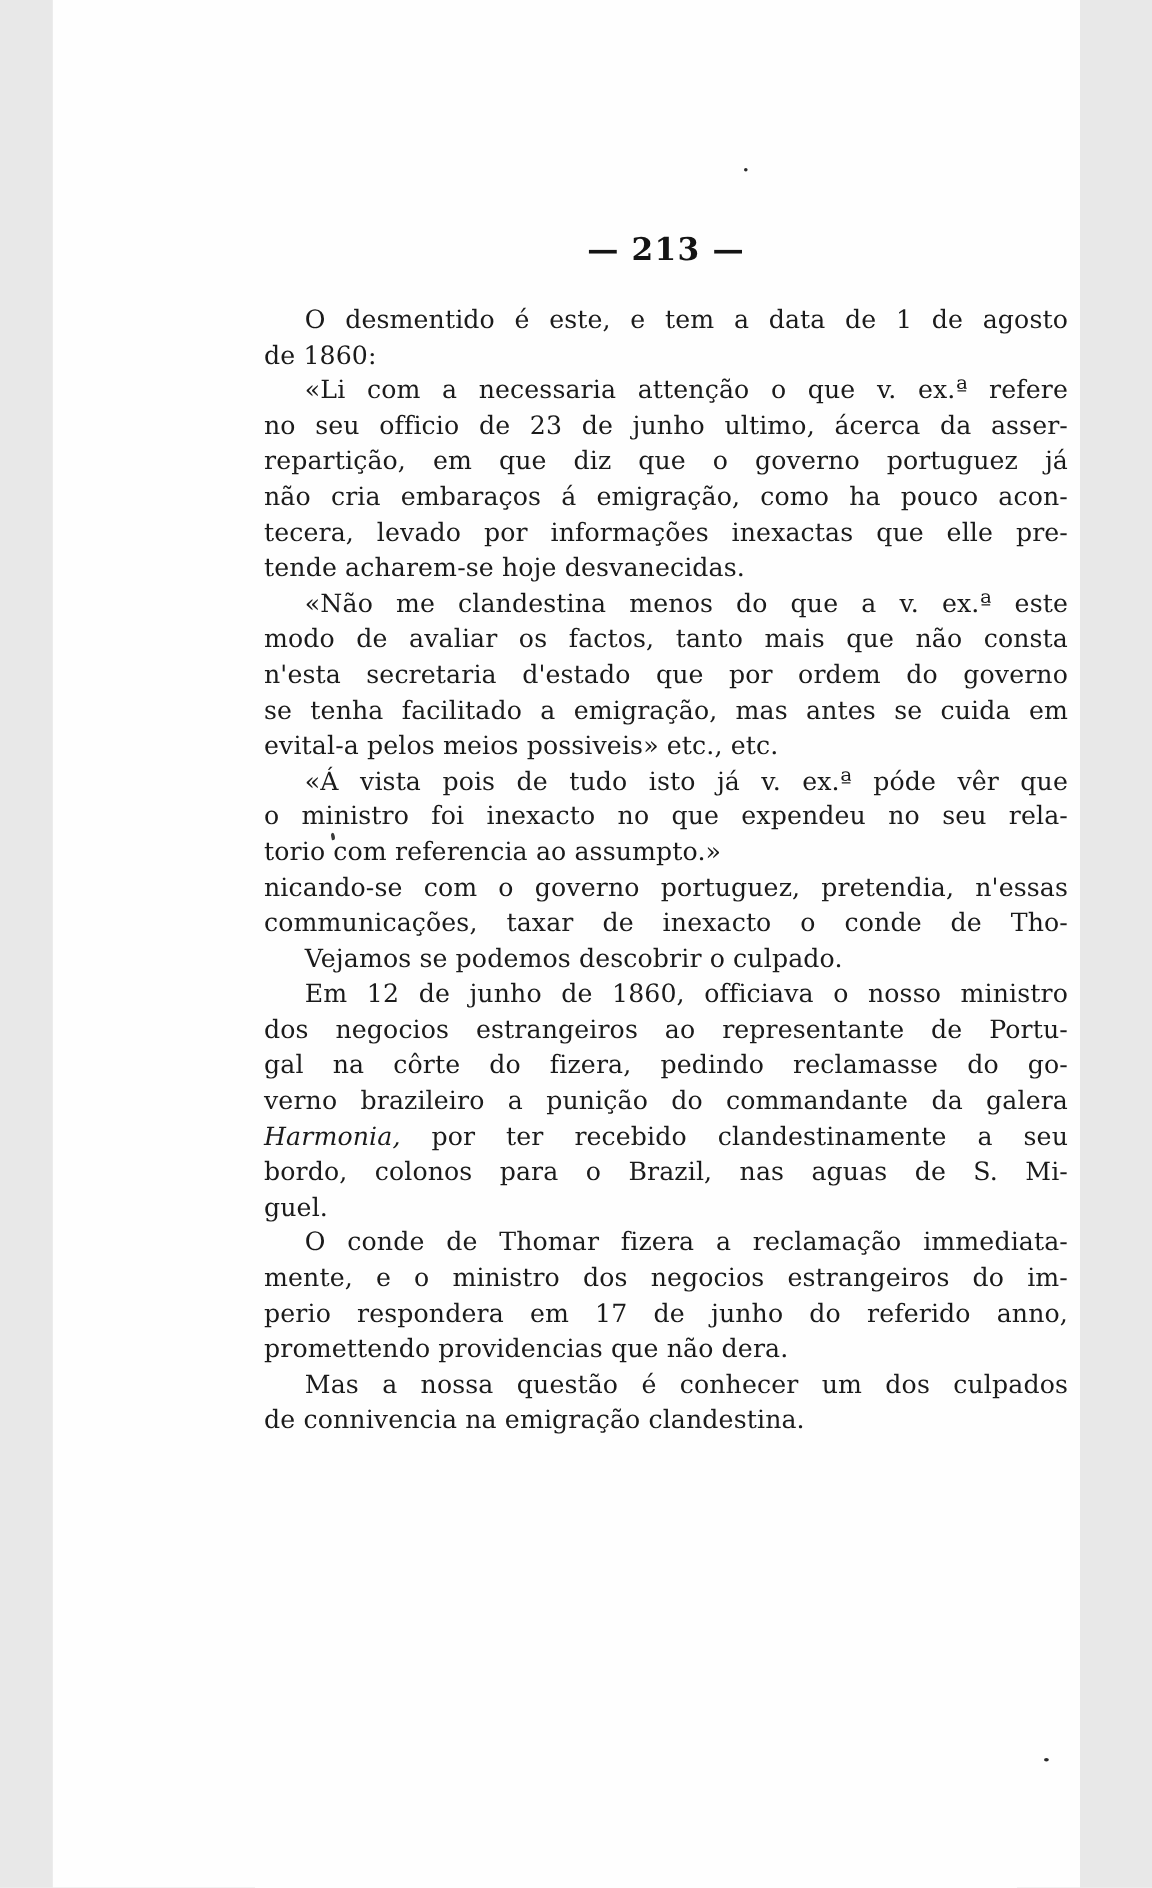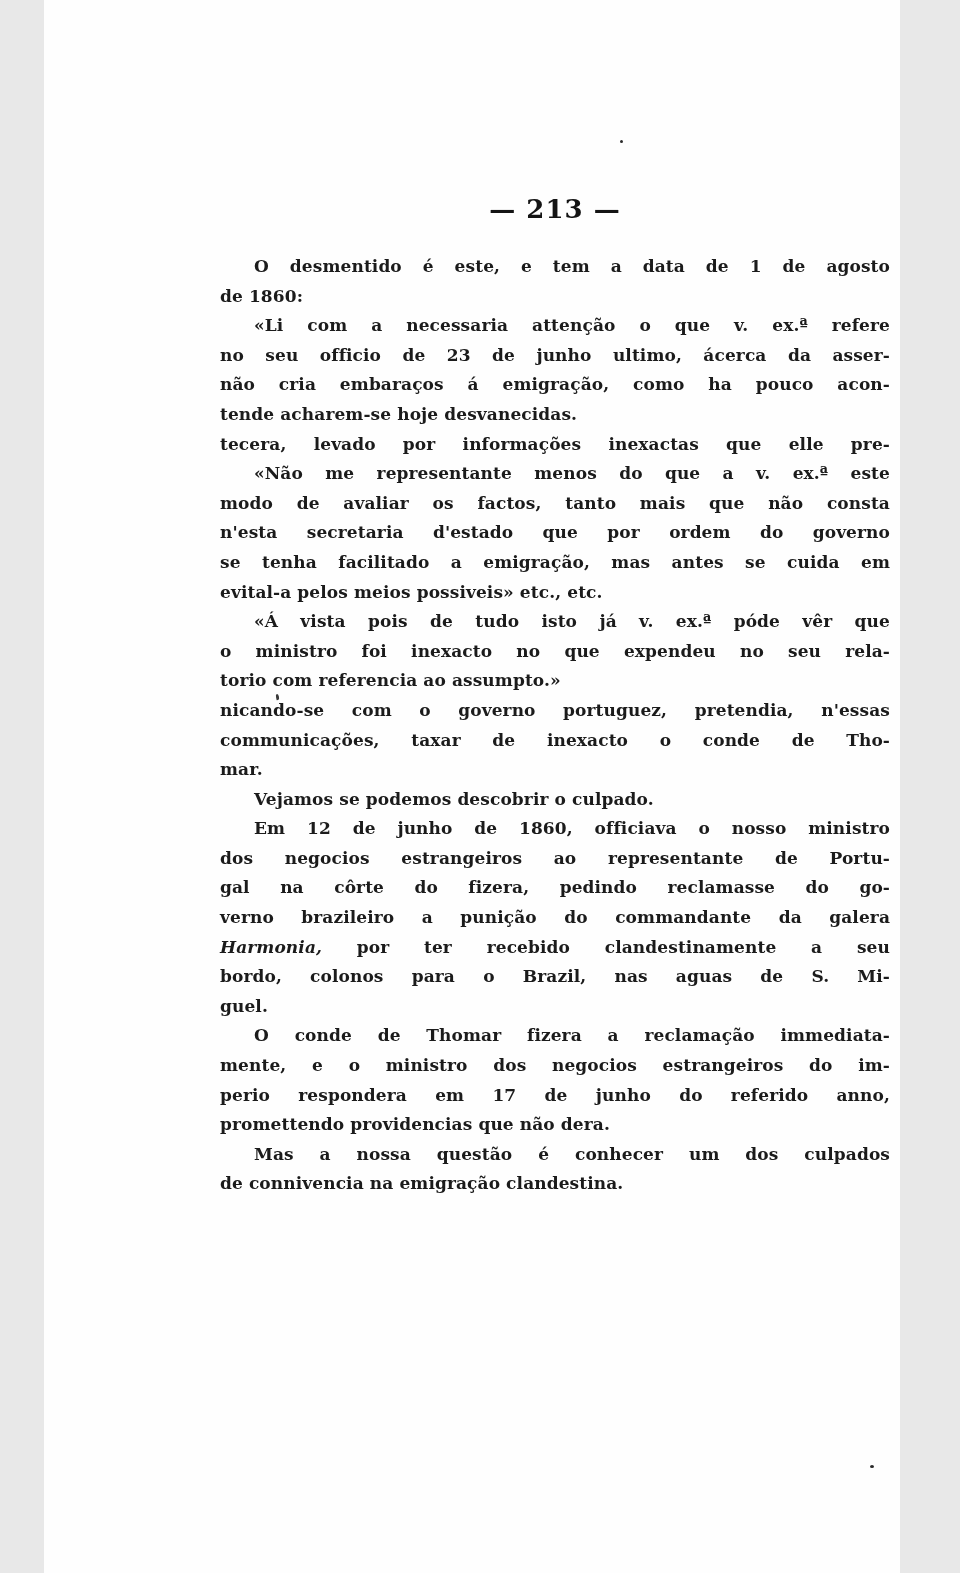--- a/index.html
+++ b/index.html
@@ -26,23 +26,22 @@
     font-size: 26px;
     font-weight: 700;
     letter-spacing: 1px;
     color: #141414;
   }
   .text-block {
     position: absolute;
     left: 176px;
     top: 252px;
     width: 670px;
-    font-size: 17px;
+    font-size: 21px;
     letter-spacing: 0.1px;
-    font-weight: bold;
   }
   .paragraph { margin: 0; padding: 0; }
   .line {
     line-height: 29.6px;
     height: 29.6px;
     text-align: justify;
     text-align-last: justify;
     overflow: visible;
   }
   .line.first { padding-left: 34px; }
@@ -75,40 +74,40 @@
   <div class="page-header">— 213 —</div>
 
   <div class="text-block">
     <div class="paragraph">
         <div class="line first">O desmentido é este, e tem a data de 1 de agosto</div>
         <div class="line last">de 1860:</div>
       </div>
     <div class="paragraph">
         <div class="line first">«Li com a necessaria attenção o que v. ex.ª refere</div>
         <div class="line">no seu officio de 23 de junho ultimo, ácerca da asser-</div>
+        <div class="line">repartição, em que diz que o governo portuguez já</div>
         <div class="line">não cria embaraços á emigração, como ha pouco acon-</div>
+        <div class="line">tecera, levado por informações inexactas que elle pre-</div>
         <div class="line last">tende acharem-se hoje desvanecidas.</div>
-        <div class="line">tecera, levado por informações inexactas que elle pre-</div>
       </div>
     <div class="paragraph">
-        <div class="line first">«Não me representante menos do que a v. ex.ª este</div>
+        <div class="line first">«Não me clandestina menos do que a v. ex.ª este</div>
         <div class="line">modo de avaliar os factos, tanto mais que não consta</div>
         <div class="line">n'esta secretaria d'estado que por ordem do governo</div>
         <div class="line">se tenha facilitado a emigração, mas antes se cuida em</div>
         <div class="line last">evital-a pelos meios possiveis» etc., etc.</div>
       </div>
     <div class="paragraph">
         <div class="line first">«Á vista pois de tudo isto já v. ex.ª póde vêr que</div>
         <div class="line">o ministro foi inexacto no que expendeu no seu rela-</div>
         <div class="line last">torio com referencia ao assumpto.»</div>
       </div>
     <div class="paragraph">
         <div class="line">nicando-se com o governo portuguez, pretendia, n'essas</div>
         <div class="line">communicações, taxar de inexacto o conde de Tho-</div>
-        <div class="line last">mar.</div>
       </div>
     <div class="paragraph">
         <div class="line first last">Vejamos se podemos descobrir o culpado.</div>
       </div>
     <div class="paragraph">
         <div class="line first">Em 12 de junho de 1860, officiava o nosso ministro</div>
         <div class="line">dos negocios estrangeiros ao representante de Portu-</div>
         <div class="line">gal na côrte do fizera, pedindo reclamasse do go-</div>
         <div class="line">verno brazileiro a punição do commandante da galera</div>
         <div class="line"><span class="italic">Harmonia,</span><span> por ter recebido clandestinamente a seu</span></div>

